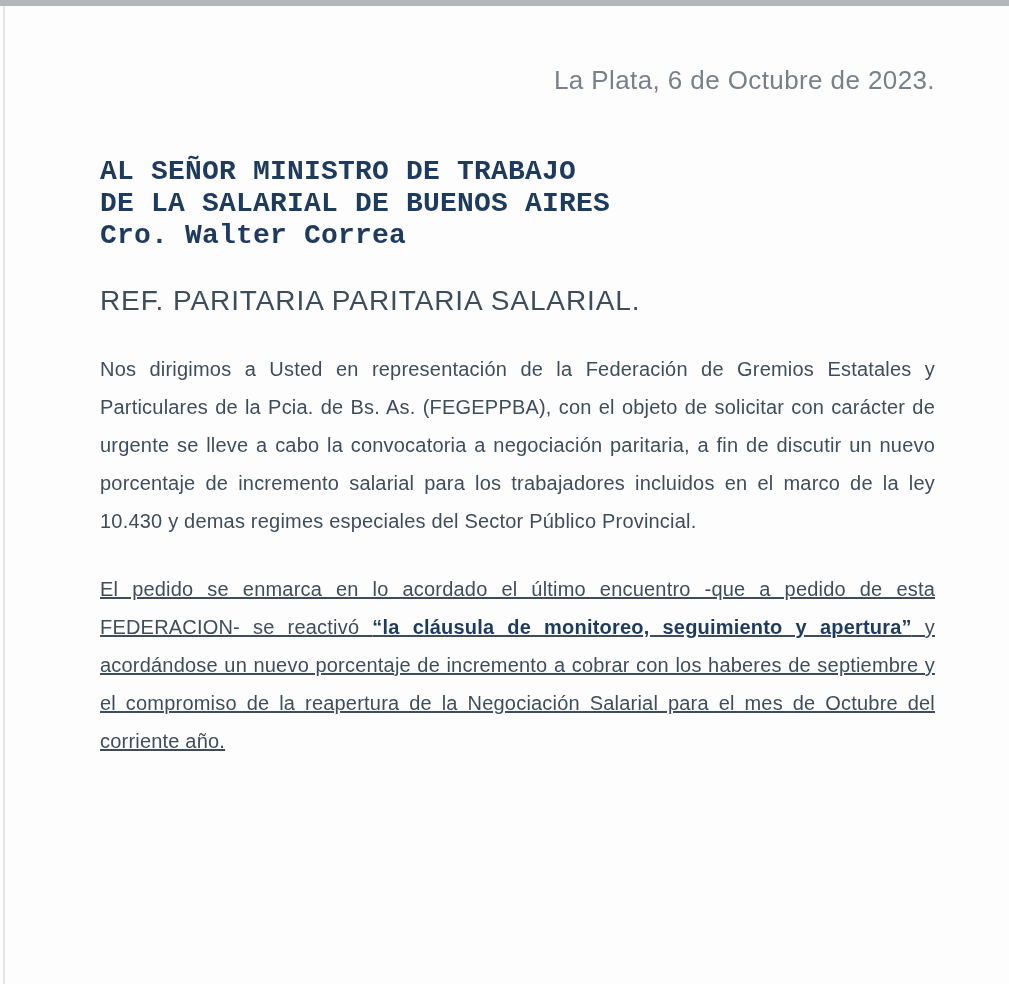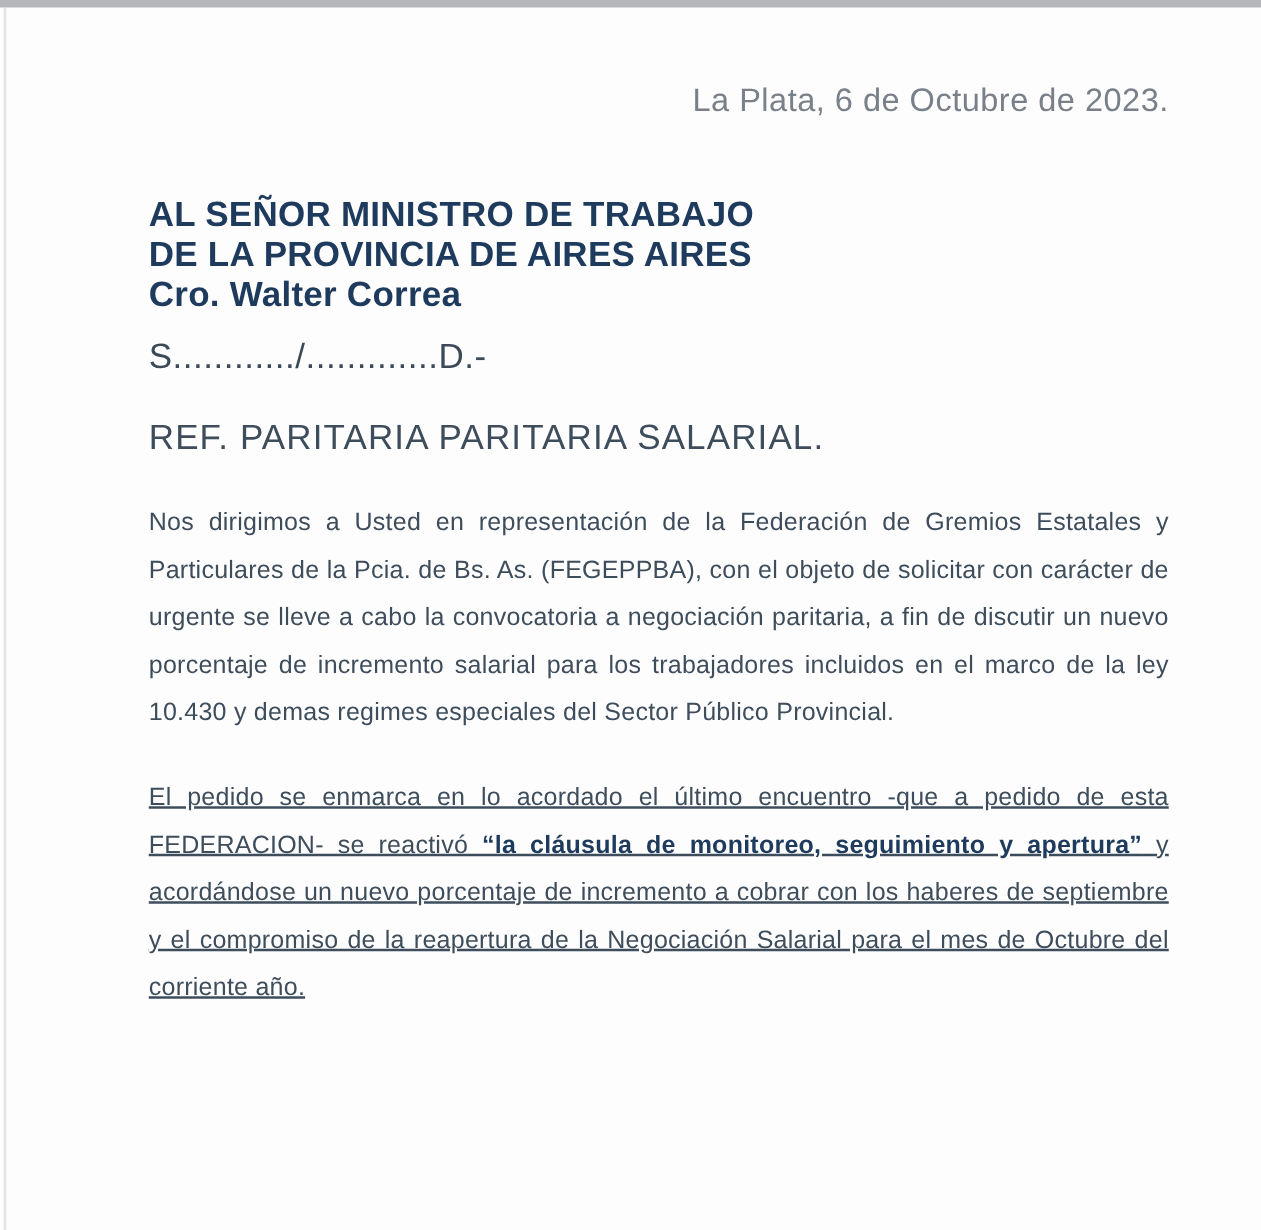--- a/index.html
+++ b/index.html
@@ -9,21 +9,20 @@
     background: #ffffff;
   }
   .page {
     position: relative;
     width: 1009px;
     height: 984px;
     background: #fdfdfd;
     overflow: hidden;
     font-family: "Liberation Sans", "DejaVu Sans", sans-serif;
     box-sizing: border-box;
-    padding-left: 19px;
   }
   .top-strip {
     position: absolute;
     top: 0;
     left: 0;
     width: 100%;
     height: 6px;
     background: #b4b6ba;
   }
   .left-edge-line {
@@ -49,20 +48,21 @@
     text-align: right;
     letter-spacing: 0.4px;
   }
   .recipient-block {
     margin-top: 60px;
     font-size: 28px;
     font-weight: 700;
     line-height: 32px;
     color: #1e3b5e;
     letter-spacing: 0.2px;
+    font-family: Liberation Mono, monospace;
   }
   .salutation-line {
     margin-top: 17px;
     font-size: 28px;
     line-height: 32px;
     color: #3c4a58;
     letter-spacing: 0.4px;
   }
   .reference-line {
     margin-top: 33px;
@@ -97,25 +97,24 @@
 <div class="page">
   <div class="top-strip"></div>
   <div class="left-edge-line"></div>
 
   <div class="content">
 
     <div class="date-line">La Plata, 6 de Octubre de 2023.</div>
 
     <div class="recipient-block">
       <div>AL SEÑOR MINISTRO DE TRABAJO</div>
-      <div>DE LA PROVINCIA DE AIRES AIRES</div>
+      <div>DE LA SALARIAL DE BUENOS AIRES</div>
       <div>Cro. Walter Correa</div>
     </div>
 
-    <div class="salutation-line">S............/.............D.-</div>
 
     <div class="reference-line">REF. PARITARIA PARITARIA SALARIAL.</div>
 
     <p class="body-paragraph first">Nos dirigimos a Usted en representación de la Federación de Gremios Estatales y Particulares de la Pcia. de Bs. As. (FEGEPPBA), con el objeto de solicitar con carácter de urgente se lleve a cabo la convocatoria a negociación paritaria, a fin de discutir un nuevo porcentaje de incremento salarial para los trabajadores incluidos en el marco de la ley 10.430 y demas regimes especiales del Sector Público Provincial.</p>
 
     <p class="body-paragraph second"><span>El pedido se enmarca en lo acordado el último encuentro -que a pedido de esta FEDERACION- se reactivó </span><span class="bold-clause">“la cláusula de monitoreo, seguimiento y apertura”</span><span> y acordándose un nuevo porcentaje de incremento a cobrar con los haberes de septiembre y el compromiso de la reapertura de la Negociación Salarial para el mes de Octubre del corriente año.</span></p>
 
   </div>
 </div>
 

